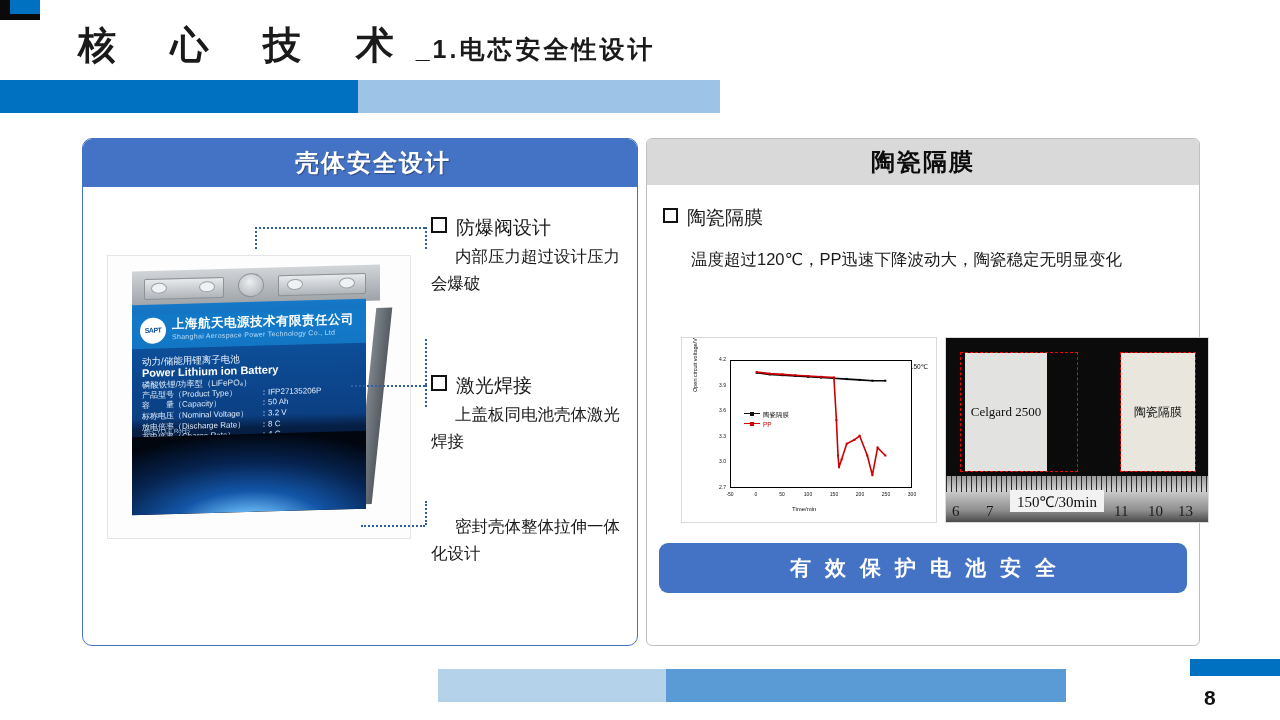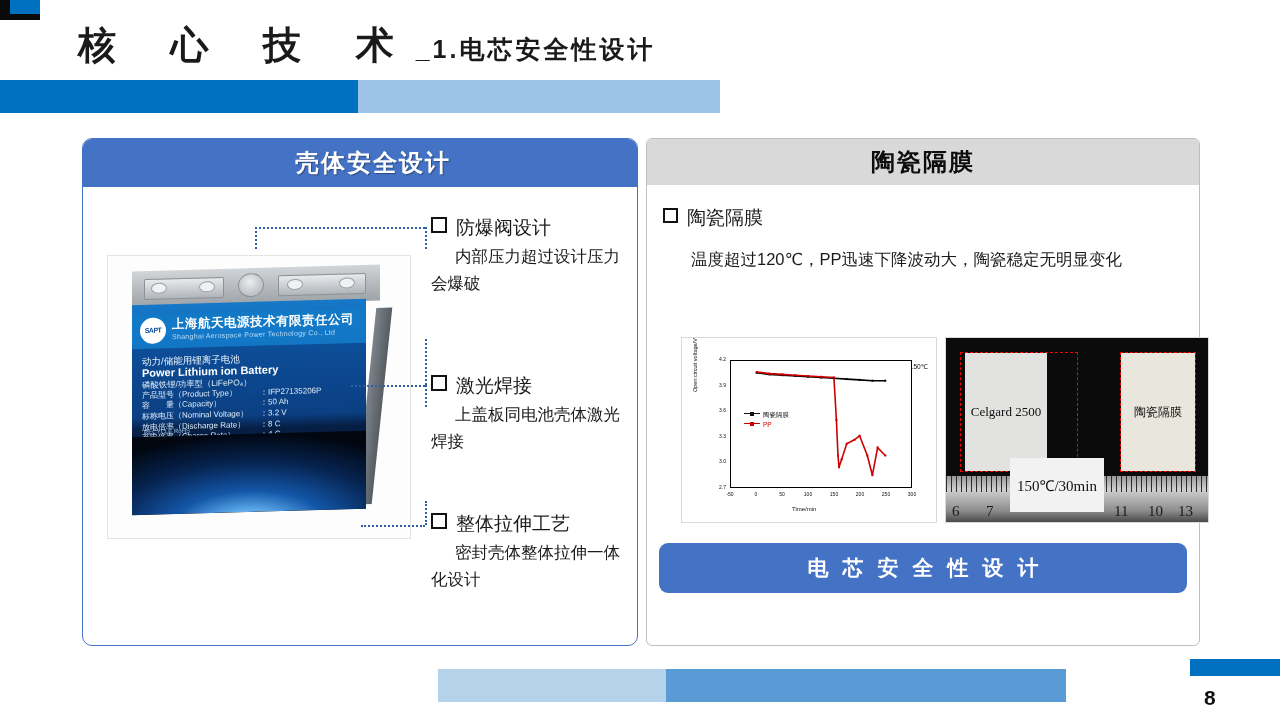--- a/index.html
+++ b/index.html
@@ -175,21 +175,21 @@
     background:repeating-linear-gradient(90deg,#2b2b2b 0 1px,transparent 1px 5px);}
   .rnum{position:absolute;bottom:2px;font-size:15px;color:#1a1a1a;font-family:"Liberation Serif",serif;}
   .sample{position:absolute;top:14px;height:120px;border:1.5px dashed #ff0000;box-sizing:border-box;}
   .sample .inner{position:absolute;inset:0;display:flex;align-items:center;justify-content:center;
     font-size:13px;color:#111;}
   .sample.s1{left:14px;width:118px;}
   .sample.s1 .inner{left:4px;right:30px;background:#e2e2e0;font-family:"Liberation Serif",serif;}
   .sample.s2{left:174px;width:76px;}
   .sample.s2 .inner{background:#e9e7dd;font-size:12px;}
   .temp-tag{position:absolute;left:64px;bottom:10px;background:#f2f2f2;color:#111;
-    font-size:15px;padding:17px 7px;font-family:"Liberation Serif",serif;}
+    font-size:15px;padding:1px 7px;font-family:"Liberation Serif",serif;}
 
   .cta{
     position:absolute;left:12px;top:404px;width:528px;height:50px;
     background:#4472c4;border-radius:9px;color:#fff;
     font-size:21px;font-weight:bold;letter-spacing:14px;text-indent:14px;
     display:flex;align-items:center;justify-content:center;
   }
 </style>
 </head>
 <body>
@@ -285,23 +285,20 @@
     </div>
 
     <div class="feat feat2">
       <div class="ttl">
         <span class="box"></span><span>激光焊接</span>
       </div>
       <div class="body">上盖板同电池壳体激光焊接</div>
     </div>
 
     <div class="feat feat3">
-      <div class="ttl">
-        <span class="box"></span><span>整体拉伸工艺</span>
-      </div>
       <div class="body">密封壳体整体拉伸一体化设计</div>
     </div>
   </div>
 
   <div class="panel panel-right">
     <div class="panel-head">陶瓷隔膜</div>
 
     <div class="r-bullet">
       <span class="box"></span><span>陶瓷隔膜</span>
     </div>
@@ -389,21 +386,21 @@
           <div class="rnum" style="left:6px;">6</div>
           <div class="rnum" style="left:40px;">7</div>
           <div class="rnum" style="left:168px;">11</div>
           <div class="rnum" style="left:202px;">10</div>
           <div class="rnum" style="left:232px;">13</div>
         </div>
         <div class="temp-tag">150℃/30min</div>
       </div>
     </div>
 
-    <div class="cta">电芯安全性设计</div>
+    <div class="cta">有效保护电池安全</div>
   </div>
 
   <div class="botbar light"></div>
   <div class="botbar mid"></div>
   <div class="bot-blue"></div>
   <div class="page-num">8</div>
 
 </div>
 
 </body></html>

